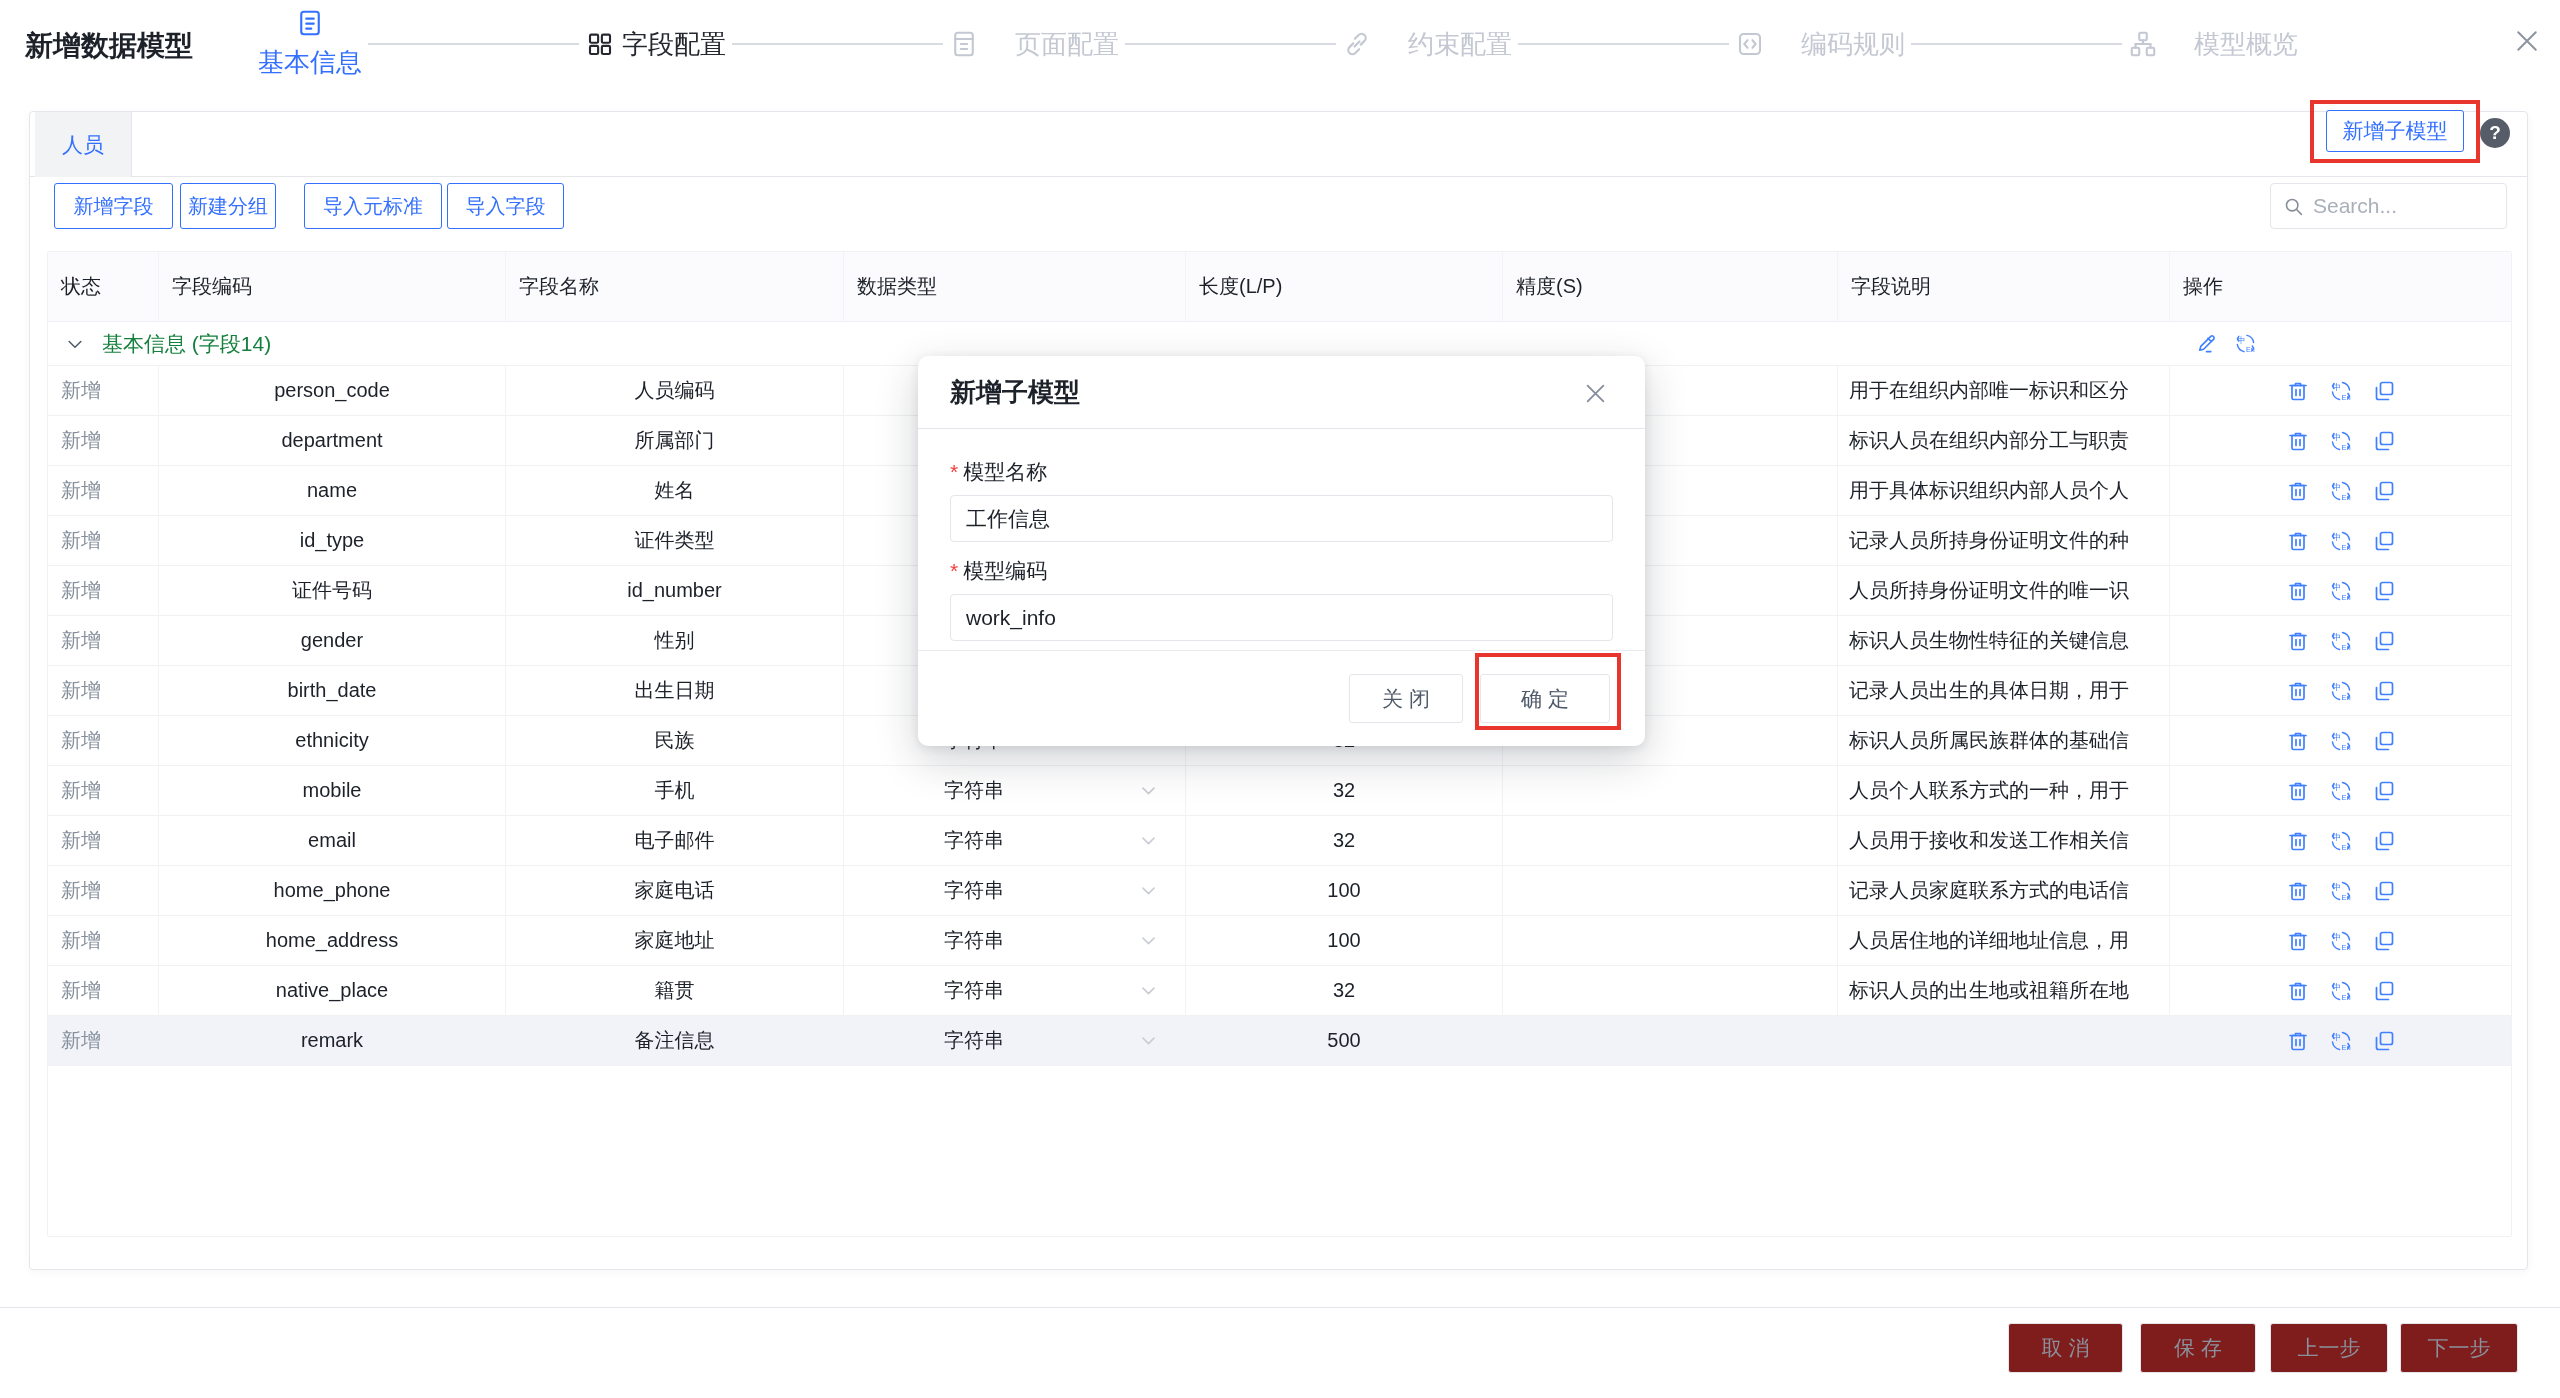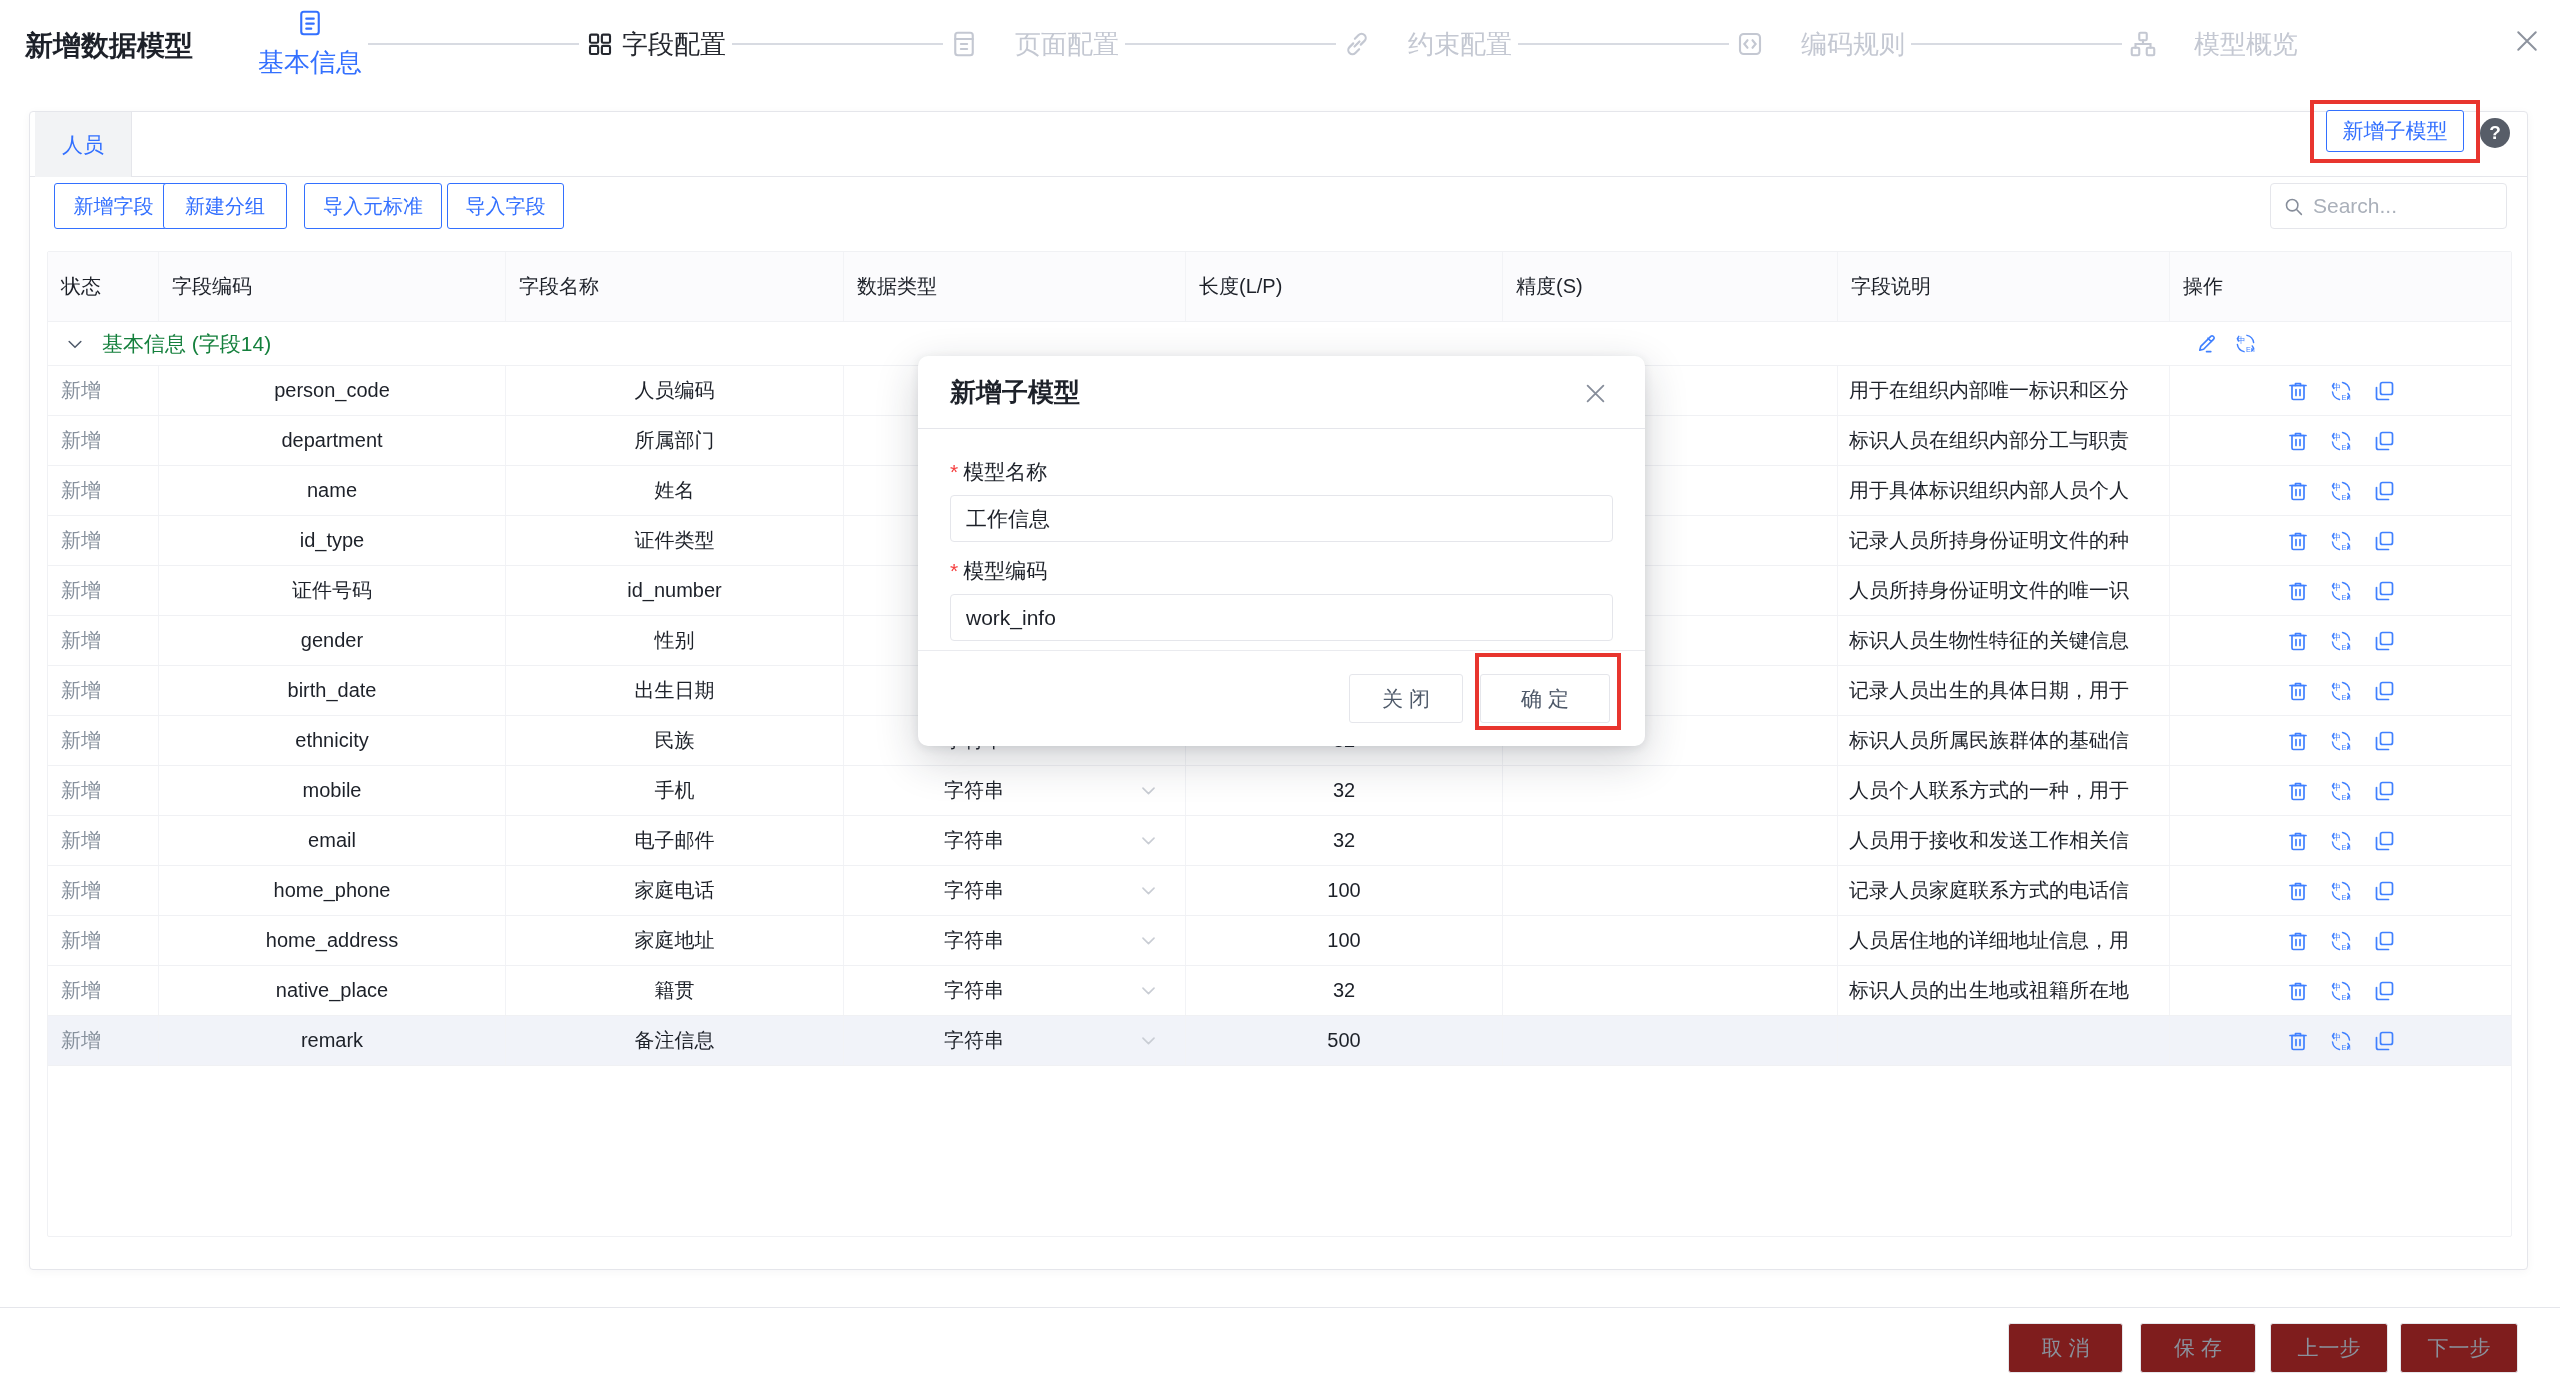--- a/index.html
+++ b/index.html
@@ -185,21 +185,21 @@
       <div class="tab">人员</div>
     </div>
   </div>
 
   <button class="add-sub-btn">新增子模型</button>
   <div class="annotation anno-1"></div>
   <div class="help-circle">?</div>
 
   <div id="toolbar">
       <button class="toolbar-btn" style="left: 54px; width: 119px;">新增字段</button>
-      <button class="toolbar-btn" style="left: 163px; width: 124px;">新建分组</button>
+      <button class="toolbar-btn" style="left: 180px; width: 96px;">新建分组</button>
       <button class="toolbar-btn" style="left: 304px; width: 138px;">导入元标准</button>
       <button class="toolbar-btn" style="left: 447px; width: 117px;">导入字段</button>
     </div>
 
   <div class="search-box">
     <svg viewBox="0 0 24 24" fill="none" stroke="currentColor" stroke-width="1.8" stroke-linecap="round">
         <circle cx="10.5" cy="10.5" r="6.5"></circle>
         <path d="M15.5 15.5L21 21"></path>
       </svg>
     <input placeholder="Search..." style="">

